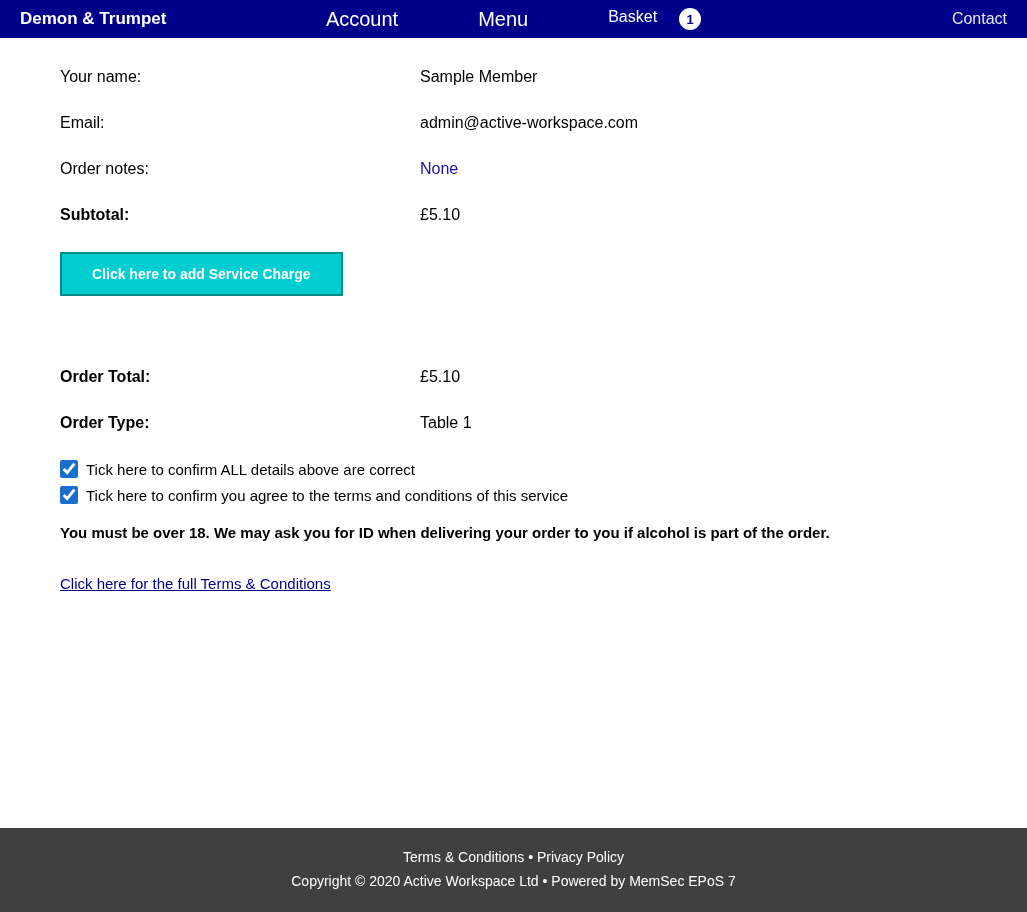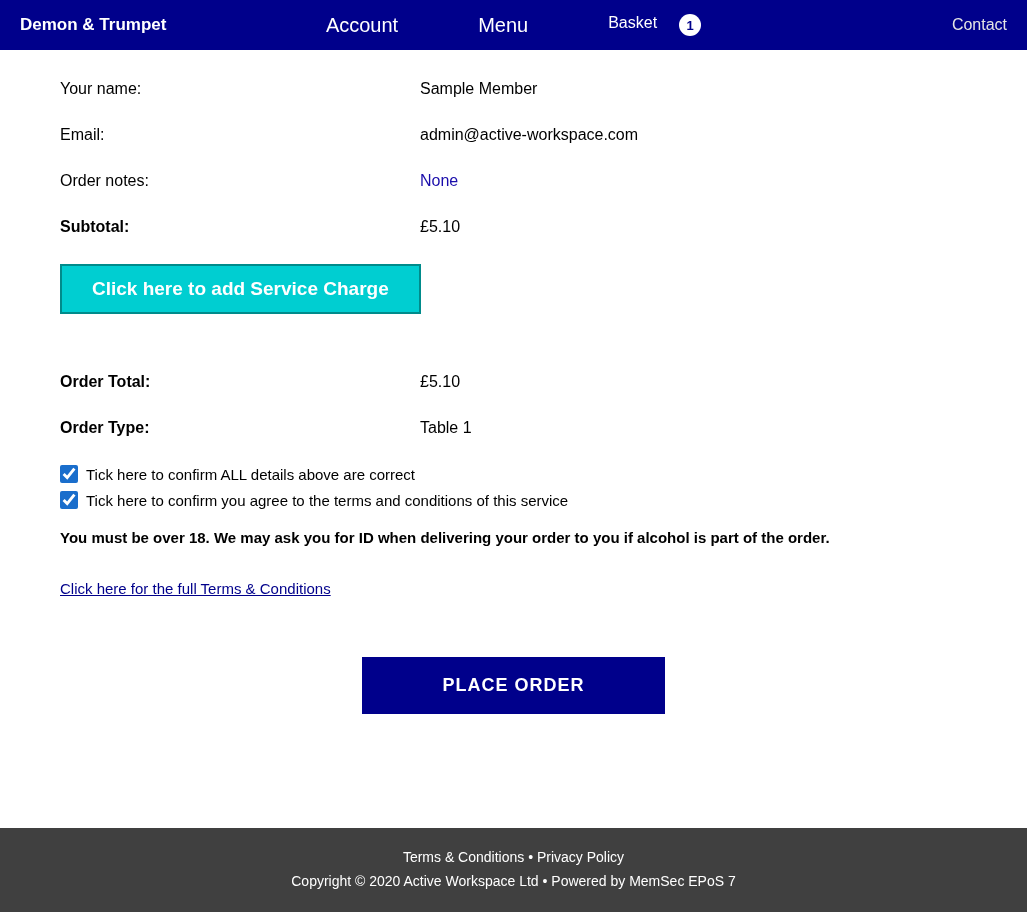--- a/index.html
+++ b/index.html
@@ -4,21 +4,21 @@
   <style>
     * { margin: 0; padding: 0; box-sizing: border-box; }
     body { font-family: Arial, sans-serif; font-size: 16px; background: #fff; color: #000; min-height: 912px; display: flex; flex-direction: column; }
 
     
     nav {
       background: #00008B;
       color: #fff;
       display: flex;
       align-items: center;
-      height: 50px;
+      height: 38px;
       padding: 0 20px;
     }
     nav .nav-brand {
       font-weight: bold;
       font-size: 17px;
       flex: 1;
       color: #fff;
     }
     nav .nav-links {
       display: flex;
@@ -83,24 +83,24 @@
       font-size: 16px;
       color: #000;
     }
     .field-value.blue-text { color: #1a0dab; }
 
     .service-charge-btn {
       background: #00CED1;
       color: #fff;
       border: 2px solid #008B8B;
       padding: 12px 30px;
-      font-size: 19px;
-      font-weight: bold;
-      cursor: pointer;
-      margin-bottom: 31px;
+      font-size: 14px;
+      font-weight: bold;
+      cursor: pointer;
+      margin-bottom: 44px;
       display: inline-block;
     }
 
     .checkboxes {
       margin-bottom: 20px;
     }
     .checkbox-row {
       display: flex;
       align-items: center;
       gap: 8px;
@@ -220,22 +220,19 @@
       <label>Tick here to confirm you agree to the terms and conditions of this service</label>
     </div>
   </div>
 
   <p class="age-warning">You must be over 18. We may ask you for ID when delivering your order to you if alcohol is part of the order.</p>
 
   <br>
 
   <a class="terms-link">Click here for the full Terms &amp; Conditions</a>
 
-  <div class="place-order-wrap">
-    <button class="place-order-btn">PLACE ORDER</button>
-  </div>
 
 </main>
 
 <footer>
   <div>Terms &amp; Conditions • Privacy Policy</div>
   <div>Copyright © 2020 Active Workspace Ltd • Powered by MemSec EPoS 7</div>
 </footer>
 
 </body></html>

